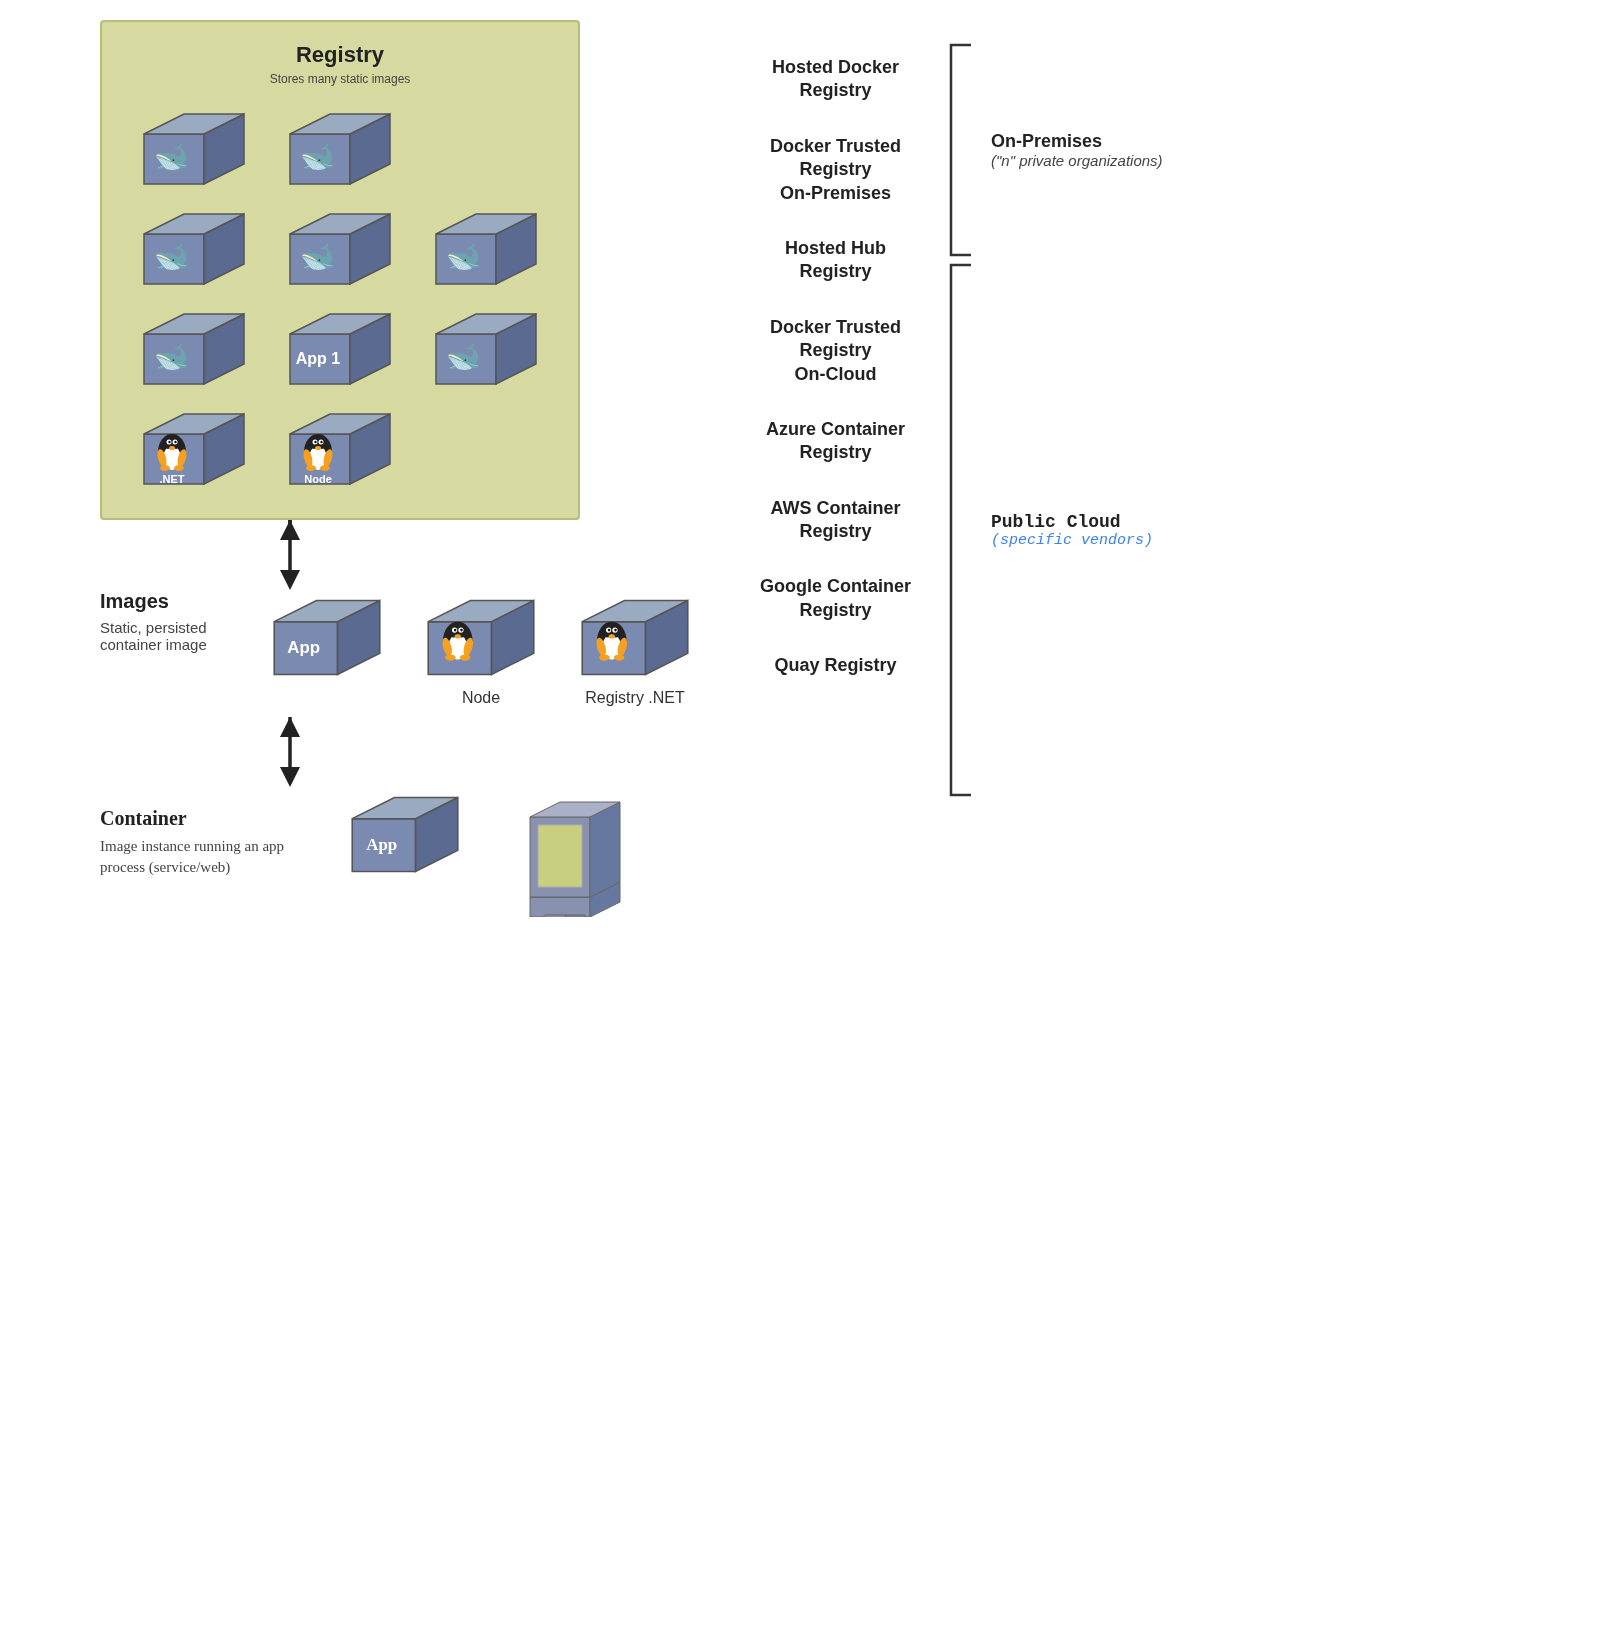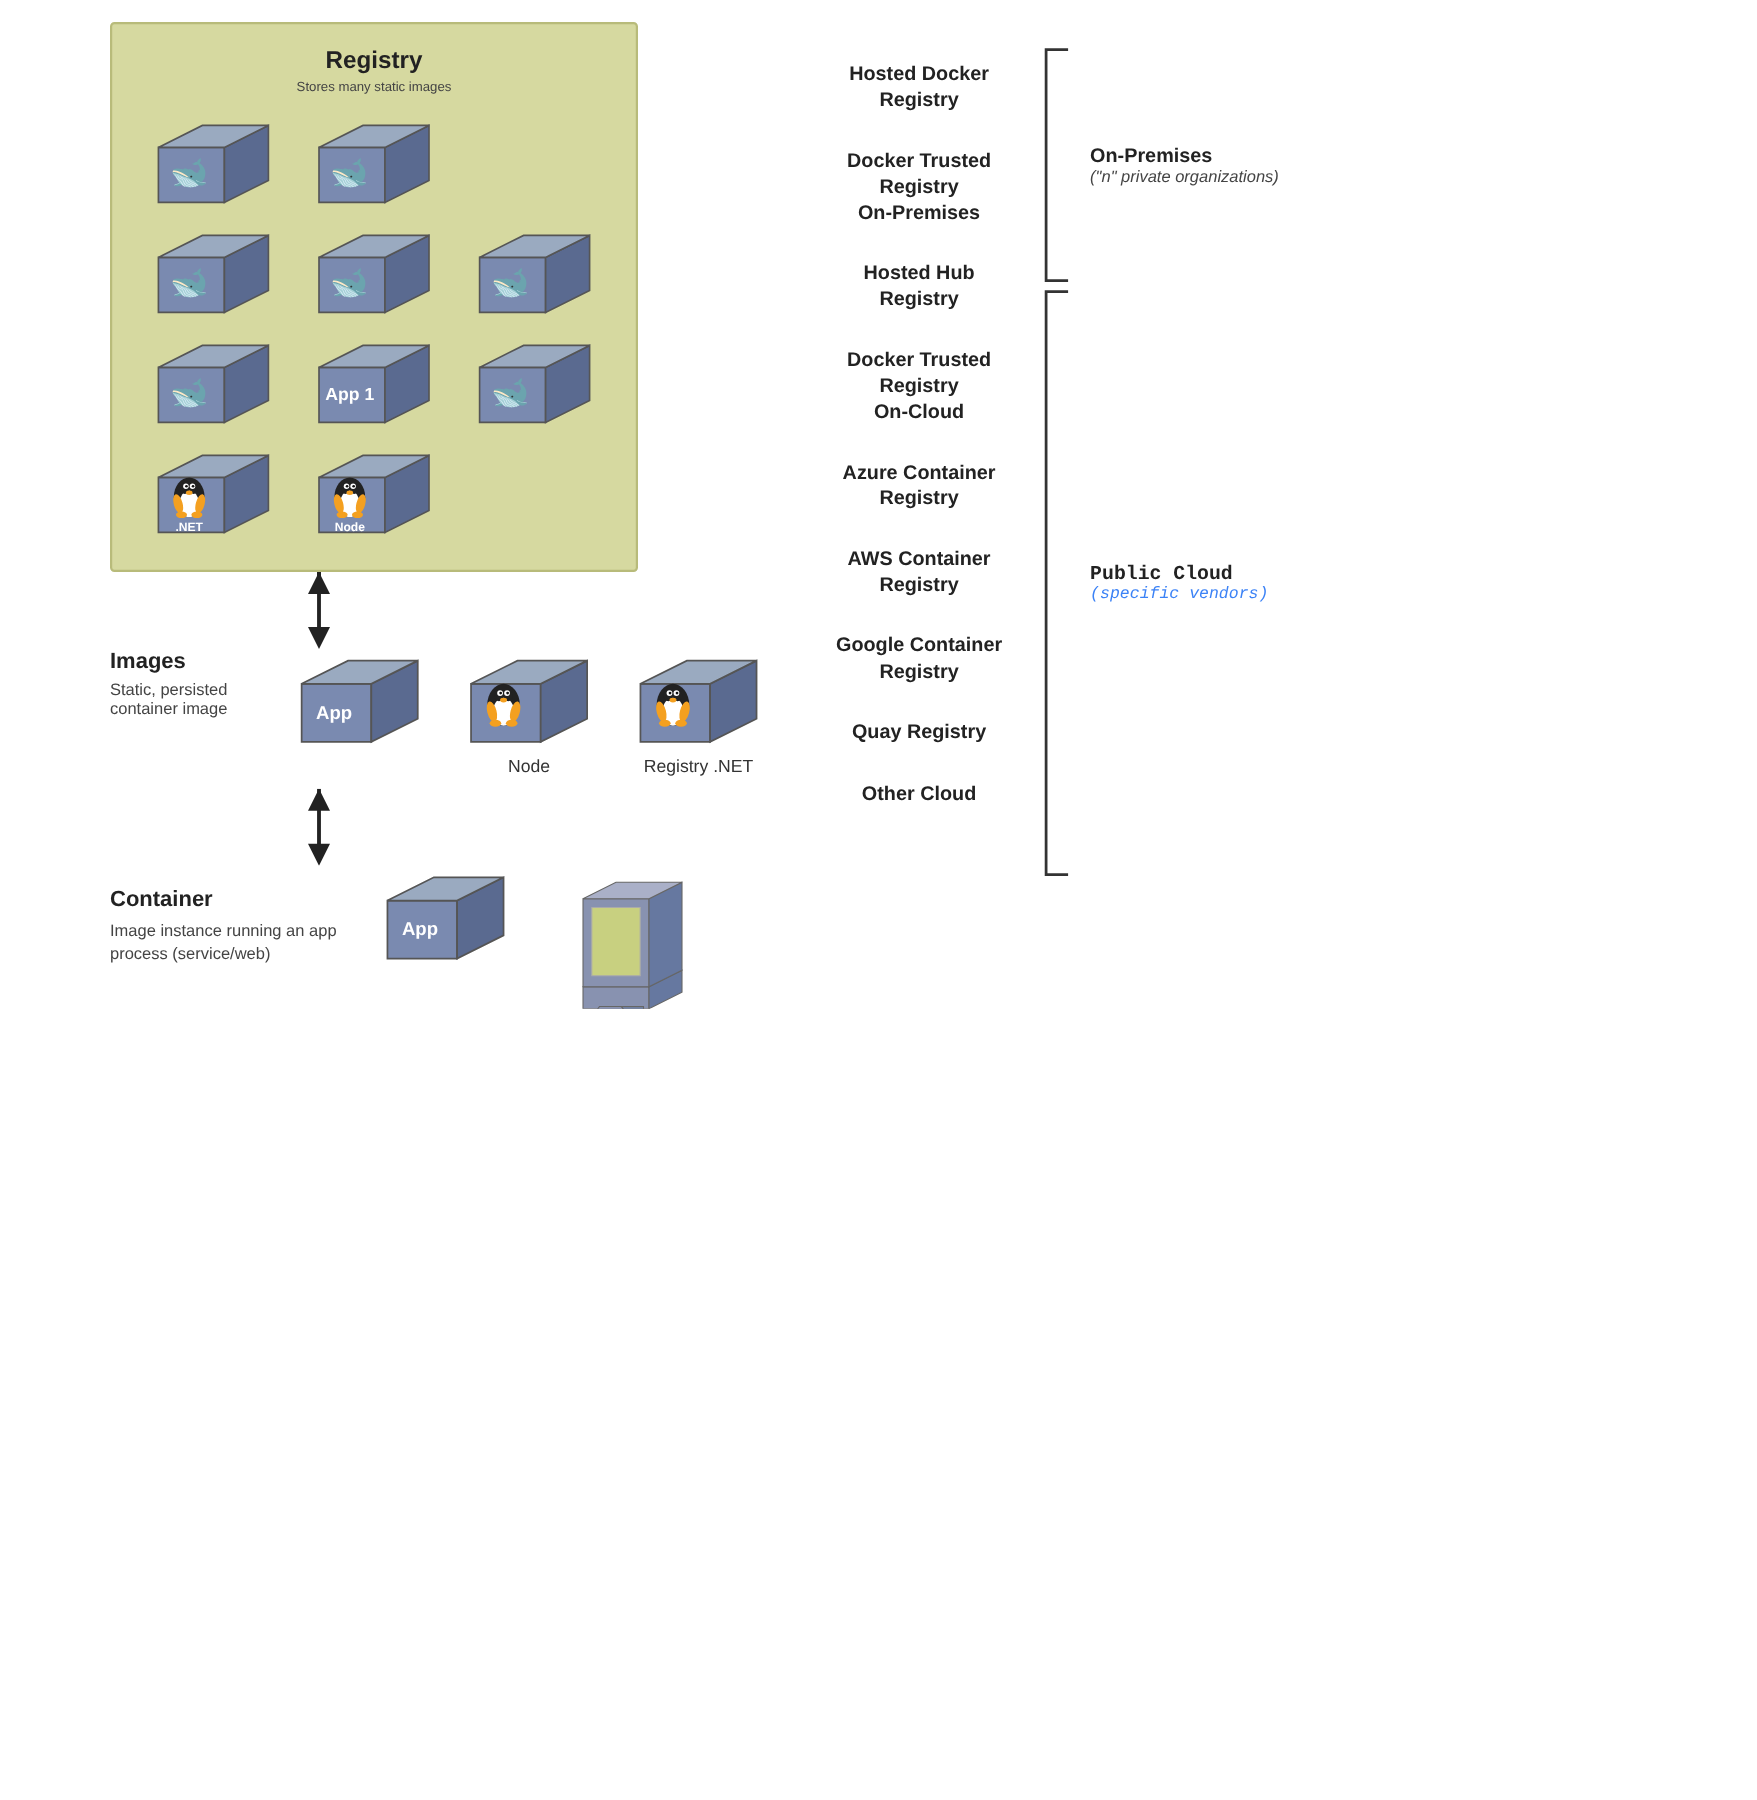--- a/index.html
+++ b/index.html
@@ -293,21 +293,21 @@
     </div>
 
     <div style="margin-left:235px; margin-top:10px; display:flex; flex-direction:column; align-items:center;">
       <svg width="30" height="70" viewBox="0 0 30 70">
         <line x1="15" y1="0" x2="15" y2="55" stroke="#222" stroke-width="3.5"></line>
         <polygon points="15,70 5,50 25,50" fill="#222"></polygon>
         <polygon points="15,0 5,20 25,20" fill="#222"></polygon>
       </svg>
     </div>
 
-    <div style="display:flex; flex-direction:row; margin-left:60px; align-items:flex-start; gap:20px;">
+    <div style="display:flex; flex-direction:row; margin-left:60px; align-items:flex-start; gap:20px;font-family:Liberation Serif, serif;">
       <div style="display:flex; flex-direction:column; gap:6px; padding-top:20px;">
         <div style="font-size:20px; font-weight:bold; color:#222;">Container</div>
         <div style="font-size:15px; color:#444; max-width:220px; line-height:1.4;">Image instance  running an app process (service/web)</div>
       </div>
 
       <div style="display:flex; flex-direction:column; align-items:center;">
         <svg width="130" height="95" viewBox="0 0 120 90" xmlns="http://www.w3.org/2000/svg">
           <polygon points="10,30 70,30 70,80 10,80" fill="#7a8ab0" stroke="#555" stroke-width="1.5"></polygon>
           <polygon points="70,30 110,10 110,60 70,80" fill="#5a6a90" stroke="#555" stroke-width="1.5"></polygon>
           <polygon points="10,30 50,10 110,10 70,30" fill="#9aaac0" stroke="#555" stroke-width="1.5"></polygon>
@@ -341,21 +341,20 @@
 
       <div style="display:flex; flex-direction:column;">
         <div class="registry-list-item">Hosted Docker<br>Registry</div>
         <div class="registry-list-item">Docker Trusted<br>Registry<br>On-Premises</div>
         <div class="registry-list-item">Hosted Hub<br>Registry</div>
         <div class="registry-list-item">Docker Trusted<br>Registry<br>On-Cloud</div>
         <div class="registry-list-item">Azure Container<br>Registry</div>
         <div class="registry-list-item">AWS Container<br>Registry</div>
         <div class="registry-list-item">Google Container<br>Registry</div>
         <div class="registry-list-item">Quay Registry</div>
-        <div class="registry-list-item">Other Cloud</div>
       </div>
 
       <div style="display:flex; flex-direction:column; align-items:flex-start; padding-left:10px;">
 
         <div style="display:flex; flex-direction:row; align-items:center; height:220px;">
           <svg width="40" height="220" viewBox="0 0 40 220">
             <path d="M30,5 L10,5 L10,215 L30,215" fill="none" stroke="#333" stroke-width="2.5"></path>
           </svg>
           <div style="margin-left:10px;">
             <div style="font-size:18px; font-weight:bold; color:#222; white-space:nowrap;">On-Premises</div>

